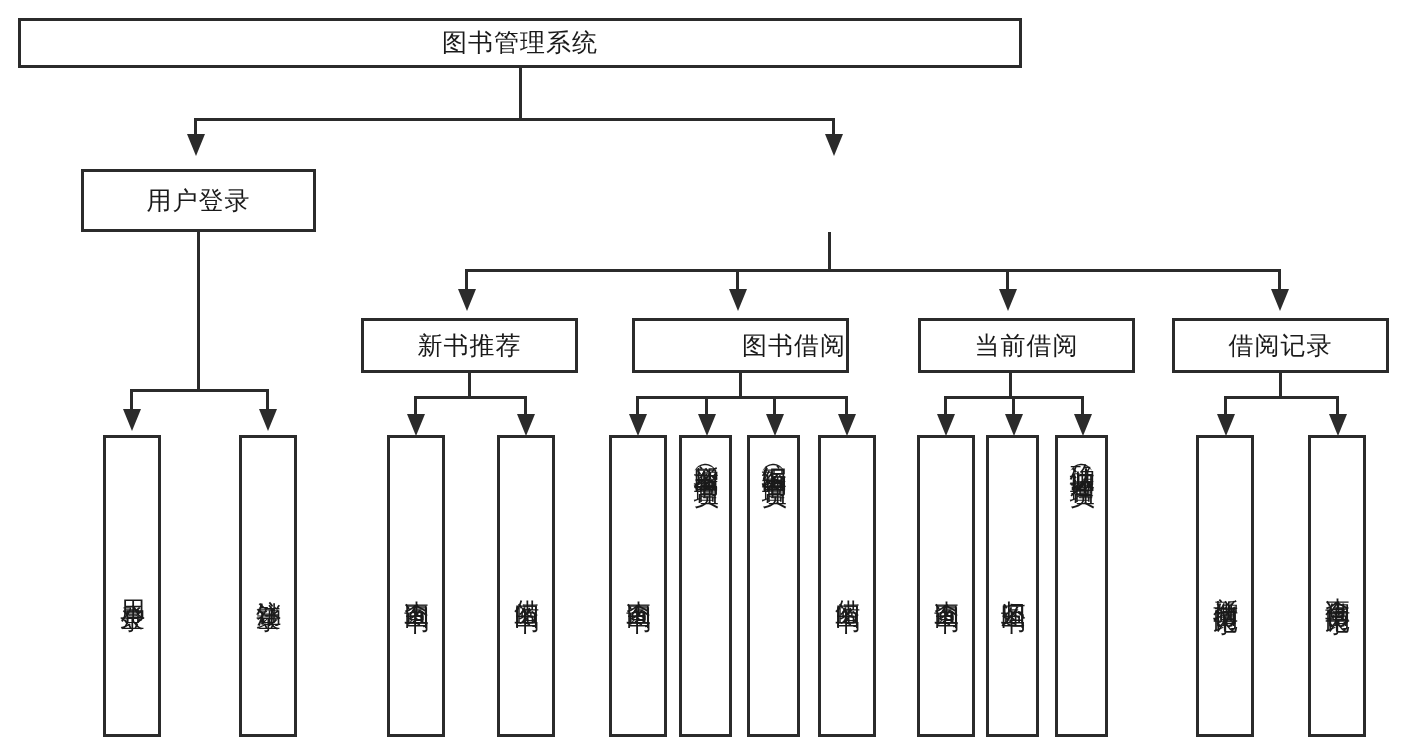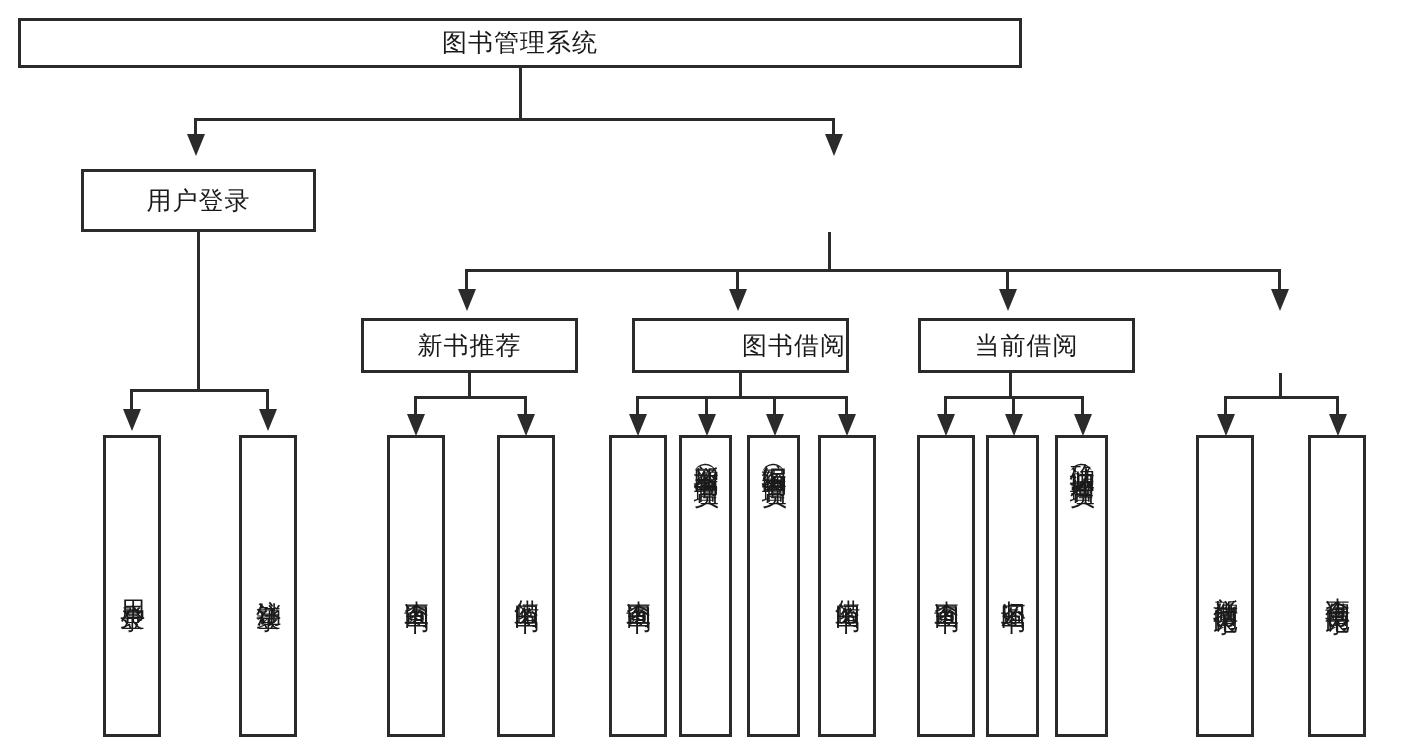--- a/index.html
+++ b/index.html
@@ -125,20 +125,23 @@
 
   <div class="node horiz" style="left:361px; top:318px; width:217px; height:55px;">
     <span class="lbl">新书推荐</span>
   </div>
   <div class="node horiz" style="left:632px; top:318px; width:217px; height:55px;justify-content:flex-end;">
     <span class="lbl">图书借阅</span>
   </div>
   <div class="node horiz" style="left:918px; top:318px; width:217px; height:55px;">
     <span class="lbl">当前借阅</span>
   </div>
+  <div class="node horiz" style="left:1172px; top:318px; width:217px; height:55px;">
+    <span class="lbl">借阅记录</span>
+  </div>
 
   <div class="ln v" style="left:468px; top:373px; height:26px;"></div>
   <div class="ln h" style="left:414px; top:396px; width:113px;"></div>
   <div class="ln v" style="left:414px; top:396px; height:20px;"></div>
   <div class="ln v" style="left:524px; top:396px; height:20px;"></div>
   <div class="arrow" style="left:407px; top:414px;"></div>
   <div class="arrow" style="left:517px; top:414px;"></div>
 
   <div class="ln v" style="left:739px; top:373px; height:26px;"></div>
   <div class="ln h" style="left:636px; top:396px; width:212px;"></div>

